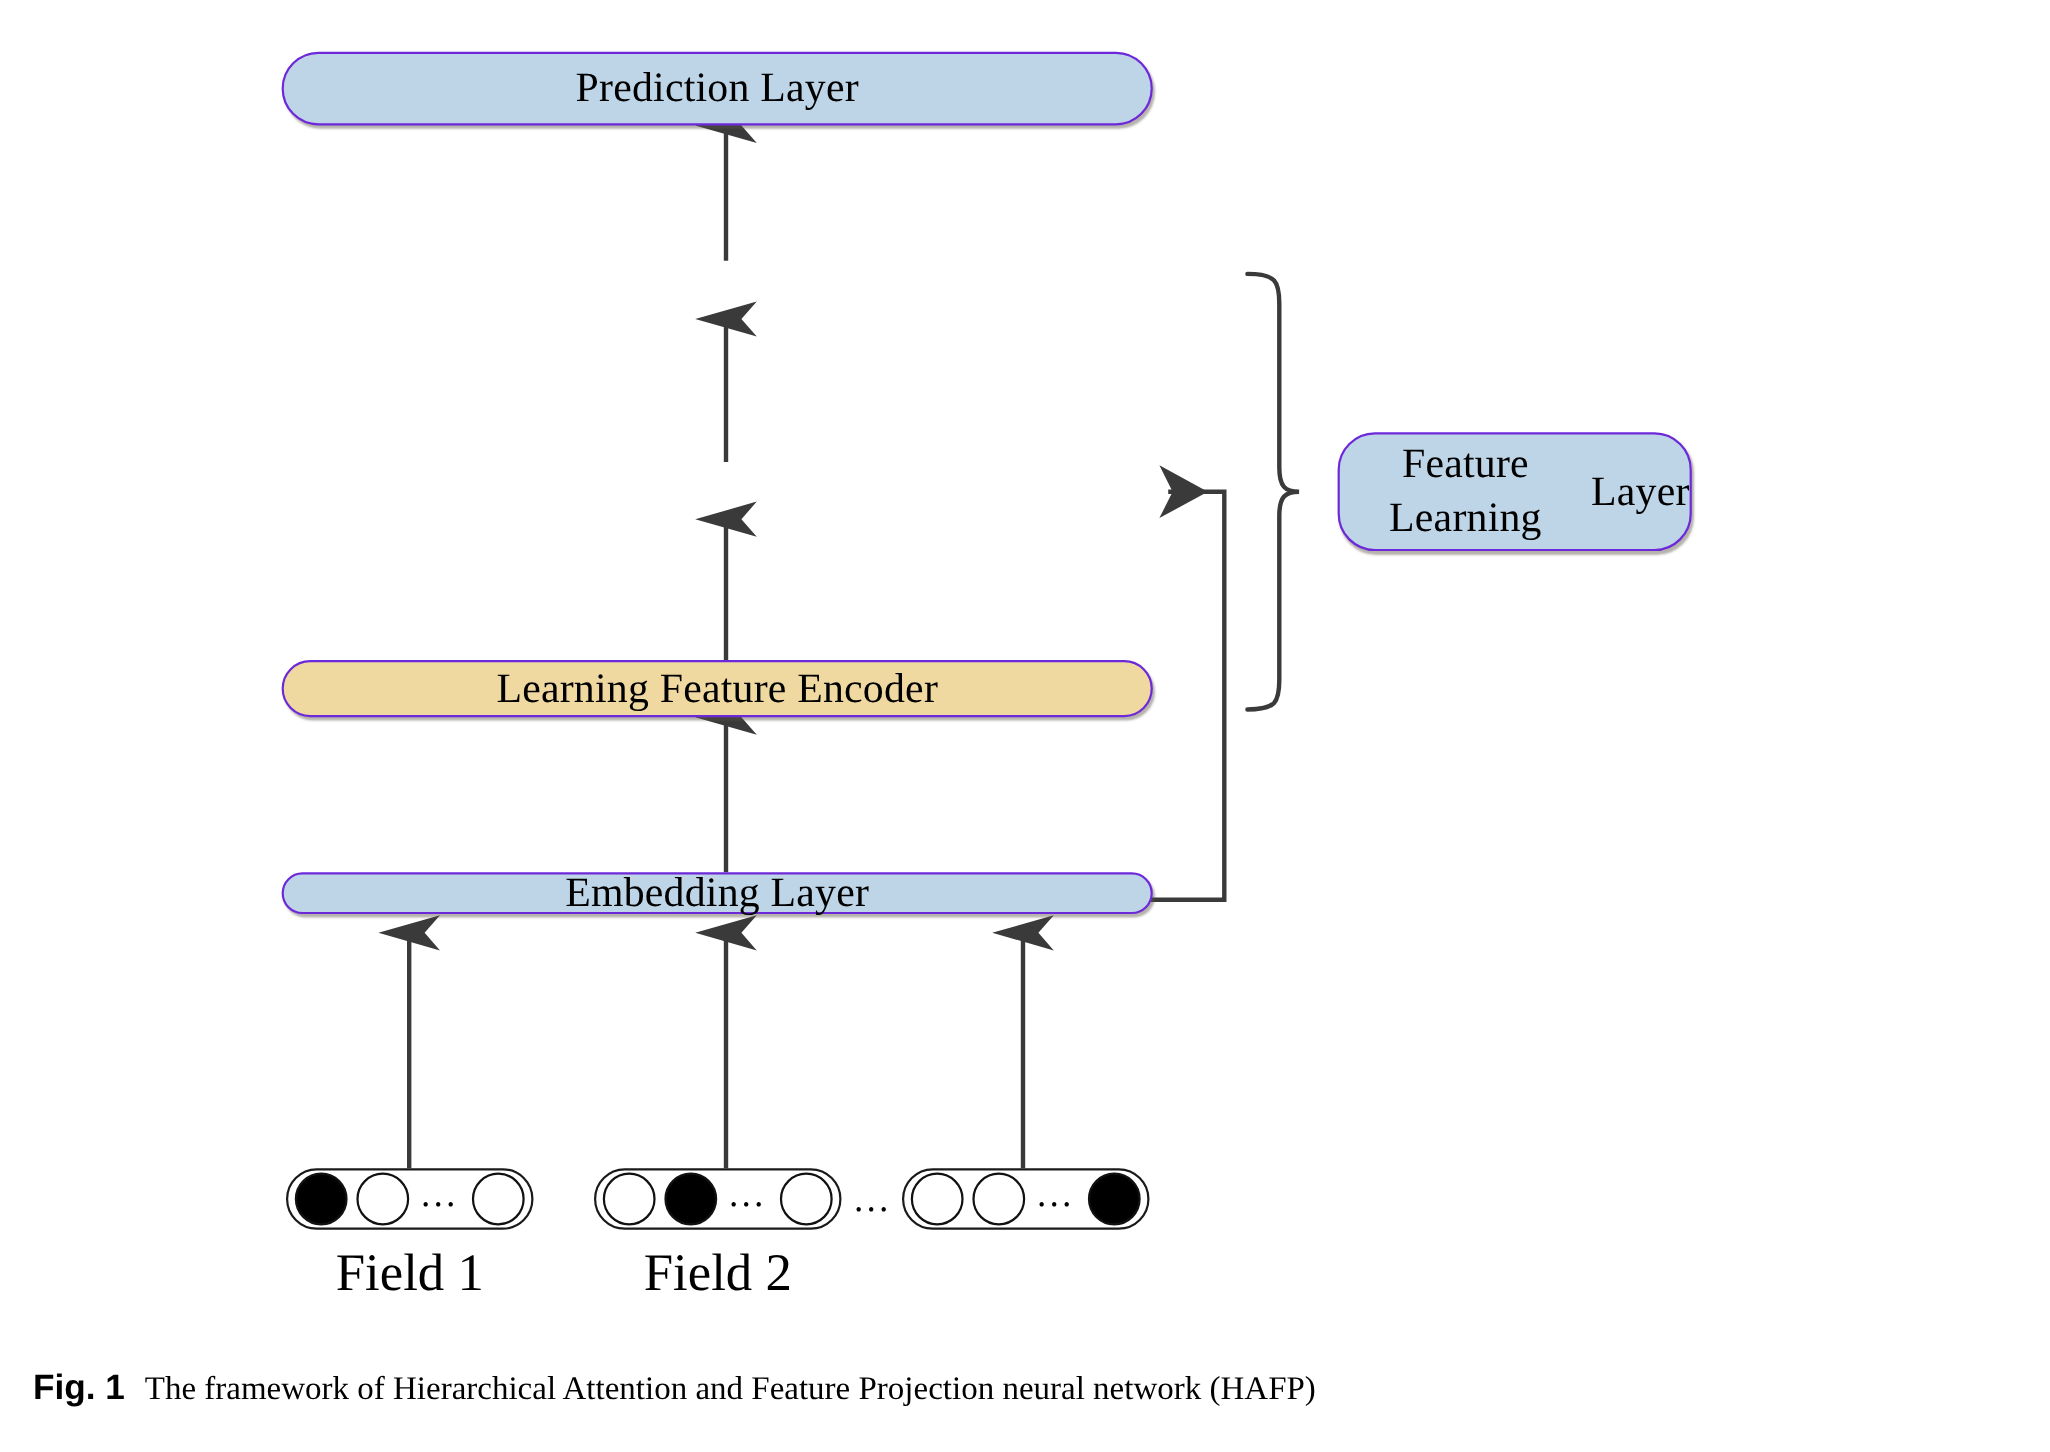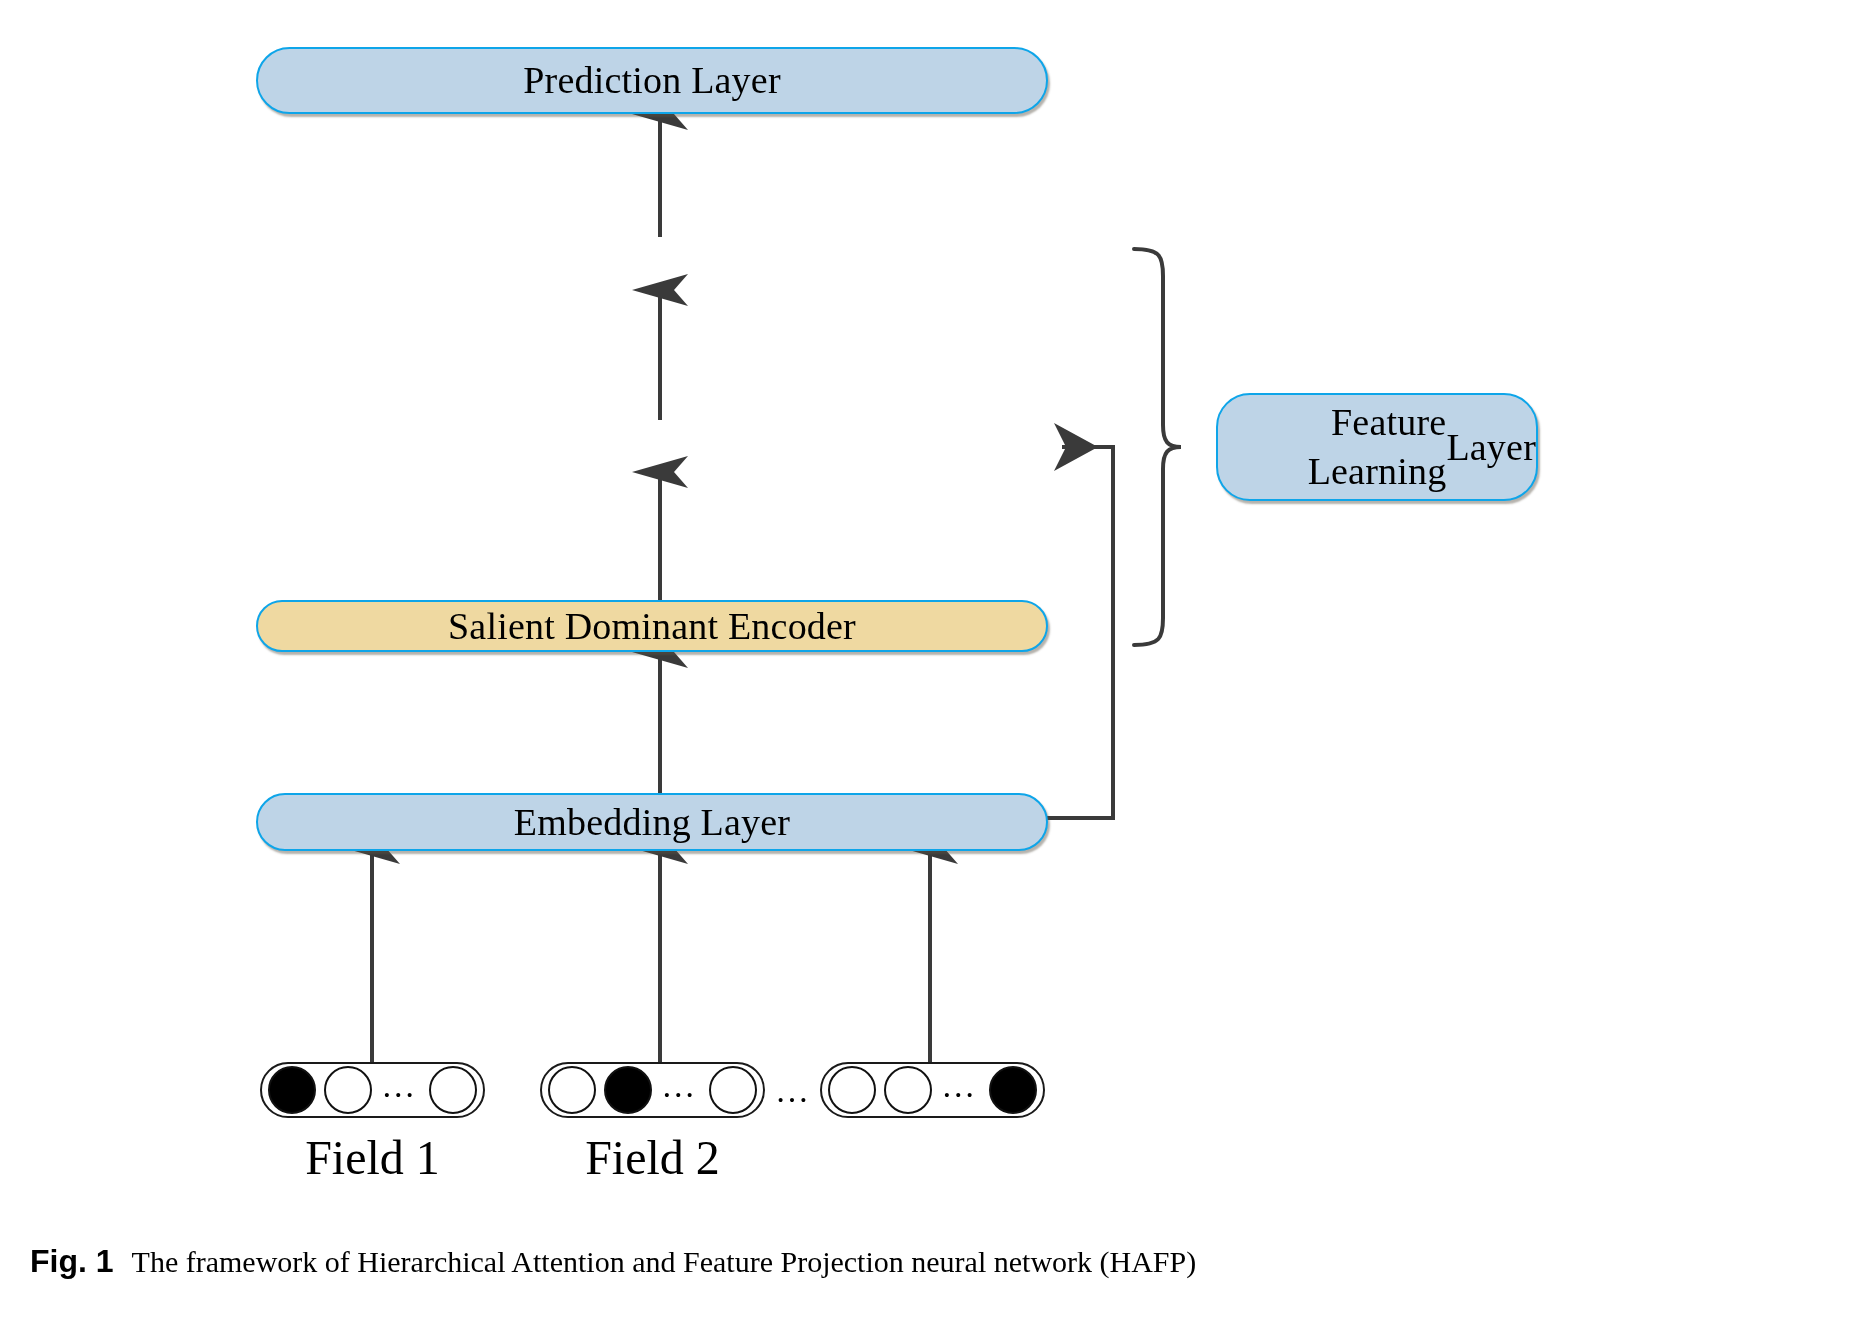--- a/index.html
+++ b/index.html
@@ -19,26 +19,26 @@
     overflow: hidden;
   }
 
   
   .pill {
     position: absolute;
     box-sizing: border-box;
     display: flex;
     align-items: center;
     justify-content: center;
-    border: 2px solid #0ea5e9;
+    border: 2px solid #6d28d9;
     border-radius: 999px;
     font-size: 38px;
     line-height: 1.12;
     letter-spacing: 0.2px;
-    text-align: right;
+    text-align: center;
     white-space: nowrap;
     box-shadow: 2px 3px 2px rgba(90,85,70,0.45);
   }
   .pill.blue  { background: #bed4e7; }
   .pill.gold  { background: #efd9a1; }
 
   .pill.multiline {
     white-space: normal;
     border-radius: 34px;
     line-height: 1.28;
@@ -153,23 +153,23 @@
 
     <line x1="372" y1="1062" x2="372" y2="848" stroke="#3a3a3a" stroke-width="4" marker-end="url(#arrowUp)"></line>
     <line x1="660" y1="1062" x2="660" y2="848" stroke="#3a3a3a" stroke-width="4" marker-end="url(#arrowUp)"></line>
     <line x1="930" y1="1062" x2="930" y2="848" stroke="#3a3a3a" stroke-width="4" marker-end="url(#arrowUp)"></line>
   </svg>
 
   <div class="pill blue" style="left:256px; top:47px; width:792px; height:67px;">Prediction Layer</div>
 
 
 
-  <div class="pill gold" style="left:256px; top:600px; width:792px; height:52px;">Salient Dominant Encoder</div>
-
-  <div class="pill blue" style="left:256px; top:793px; width:792px; height:58px;">Embedding Layer</div>
+  <div class="pill gold" style="left:256px; top:600px; width:792px; height:52px;">Learning Feature Encoder</div>
+
+  <div class="pill blue" style="left:256px; top:793px; width:792px; height:38px;">Embedding Layer</div>
 
   <div class="pill blue multiline" style="left:1216px; top:393px; width:322px; height:108px; flex-direction:row;">
     <span>Feature Learning</span>
     <span>Layer</span>
   </div>
 
   <div class="field-group" style="left:260px; top:1062px; width:225px;">
     <div class="field-pill">
       <span class="node filled"></span>
       <span class="node"></span>

